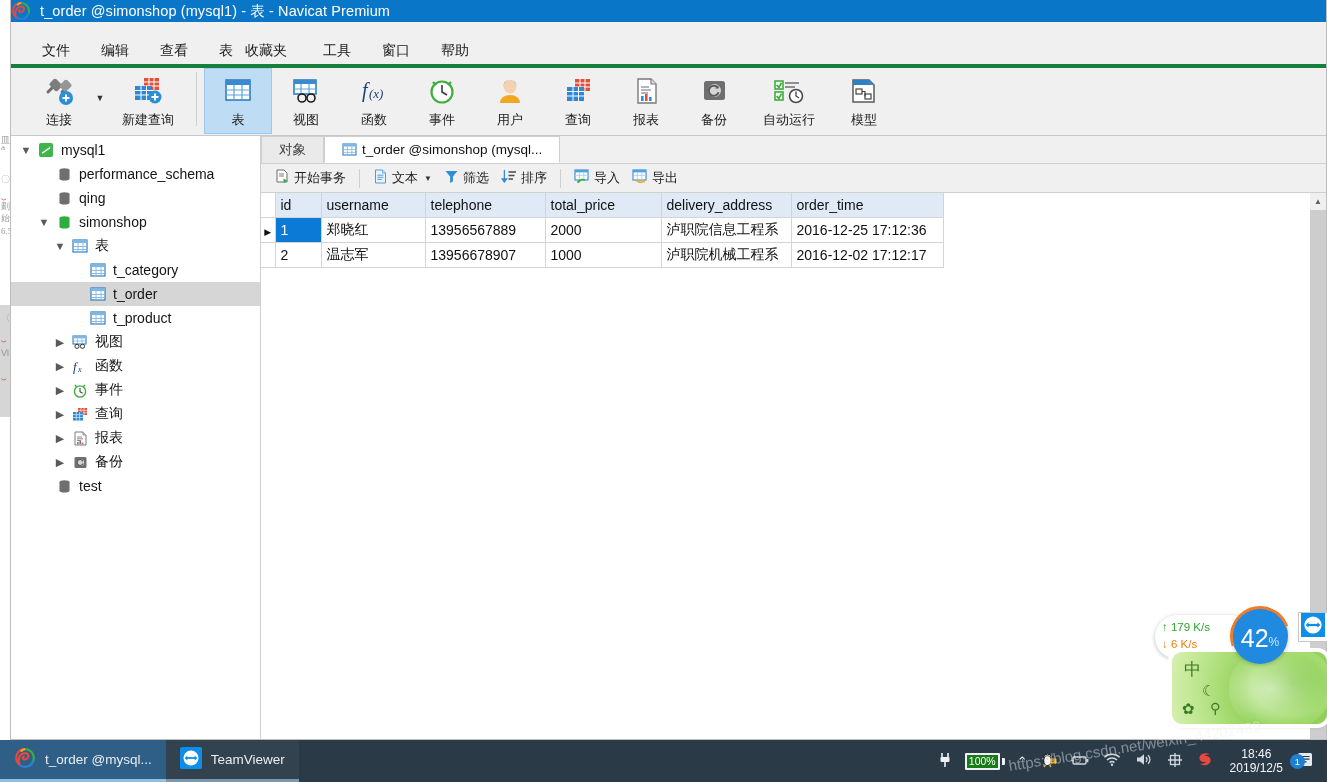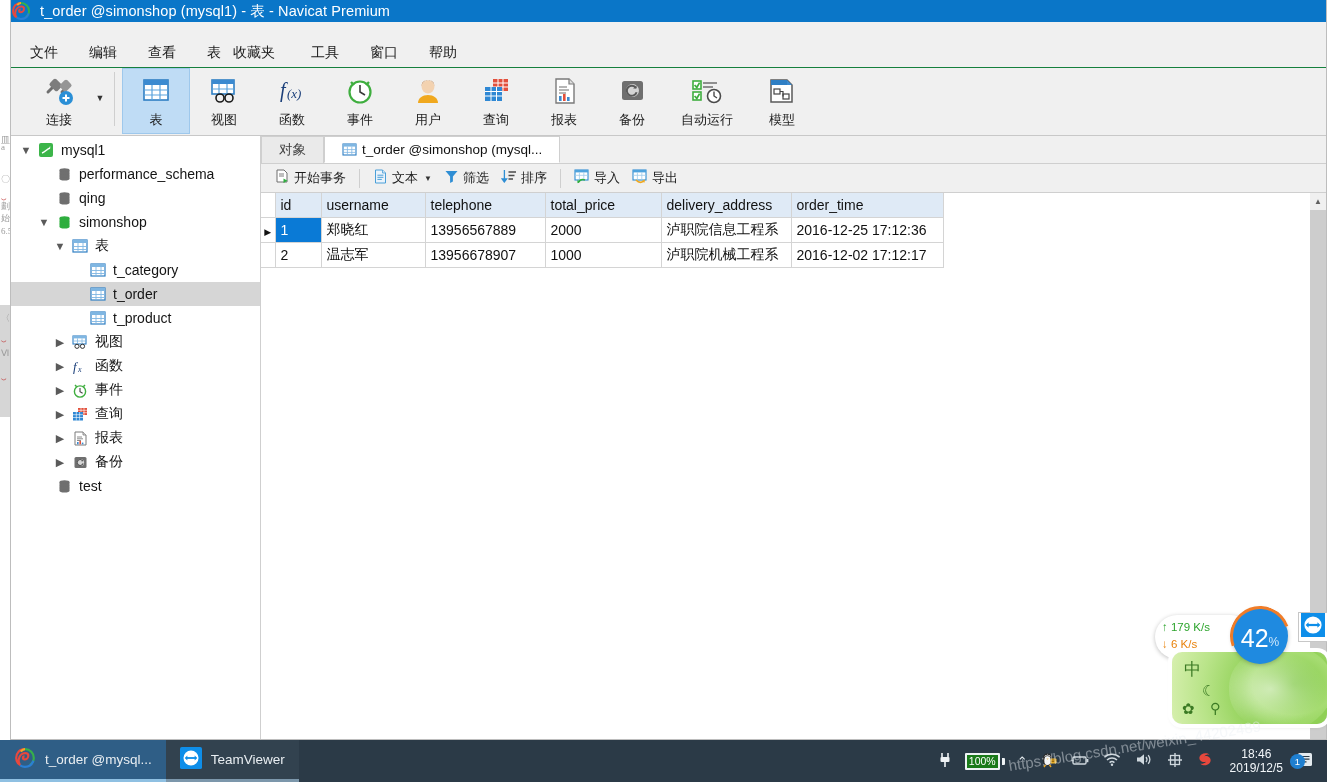--- a/index.html
+++ b/index.html
@@ -55,22 +55,22 @@
   .titlebar .title {
     color: #ffffff; font-size: 14.5px; letter-spacing: .1px;
     white-space: nowrap;
   }
 
   
   .menubar {
     position: absolute; left: 0; top: 38px; right: 0; height: 30px;
     background: #f0f0f0;
     display: flex; align-items: center;
-    padding-left: 8px;
-    border-bottom: 1px solid #15803d;
+    padding-left: 20px;
+    border-bottom: 4px solid #15803d;
   }
   .menubar .mi {
     font-size: 14px; color: #1a1a1a;
     padding: 4px 11px; margin-right: 9px;
     cursor: default; white-space: nowrap;
   }
   .menubar .mi.tight { margin-right: 2px; padding-right: 6px; }
   .menubar .mi.tight2 { padding-left: 4px; margin-right: 14px;}
 
   
@@ -353,20 +353,37 @@
             <rect x="19" y="5" width="9" height="10" rx="2" transform="rotate(45 24 10)" fill="#959595"></rect>
             <circle cx="24" cy="22" r="7" fill="#2a8fd6"></circle>
             <path d="M24 18.5v7M20.5 22h7" stroke="#fff" stroke-width="2"></path>
           </svg>
         </div>
         <div class="lb">连接</div>
       </div>
 
       <div class="tb-caret">▼</div>
 
+      <div class="tbtn wide">
+        <div class="ic">
+          <svg width="34" height="30" viewBox="0 0 34 30">
+            <rect x="13" y="2" width="15" height="12" fill="#e2503c"></rect>
+            <g stroke="#fff" stroke-width="1">
+                <path d="M13 6h15M18 2v12M23 2v12M13 10h15"></path>
+              </g>
+            <rect x="4" y="10" width="17" height="14" fill="#2f88d4"></rect>
+            <g stroke="#fff" stroke-width="1">
+                <path d="M4 14.5h17M10 10v14M15.5 10v14M4 19h17"></path>
+              </g>
+            <circle cx="24" cy="21" r="6.5" fill="#2a8fd6"></circle>
+            <path d="M24 17.5v7M20.5 21h7" stroke="#fff" stroke-width="2"></path>
+          </svg>
+        </div>
+        <div class="lb">新建查询</div>
+      </div>
 
       <div class="tb-sep"></div>
 
       <div class="tbtn active">
         <div class="ic">
           <svg width="32" height="28" viewBox="0 0 32 28">
             <rect x="4" y="3" width="24" height="20" fill="#ffffff" stroke="#2f7fc4" stroke-width="1.6"></rect>
             <rect x="4" y="3" width="24" height="5" fill="#3b8ad0"></rect>
             <g stroke="#5ba3dd" stroke-width="1.2">
               <path d="M12 8v15M20 8v15M4 13h24M4 18h24"></path>

